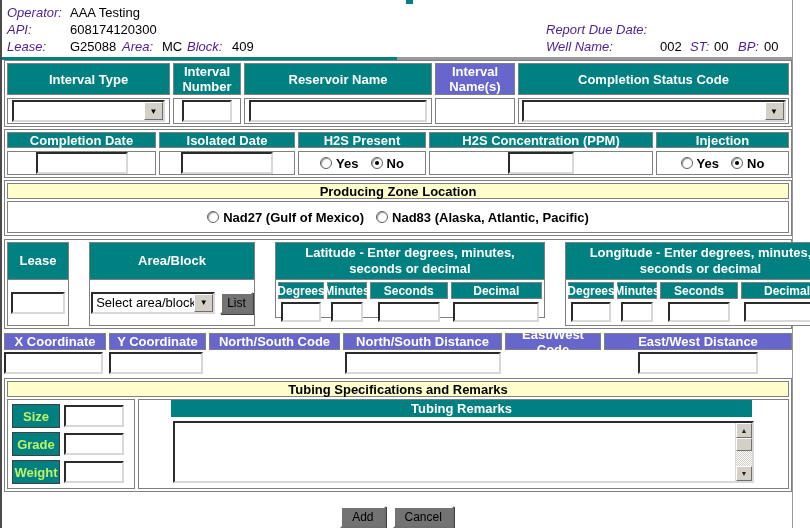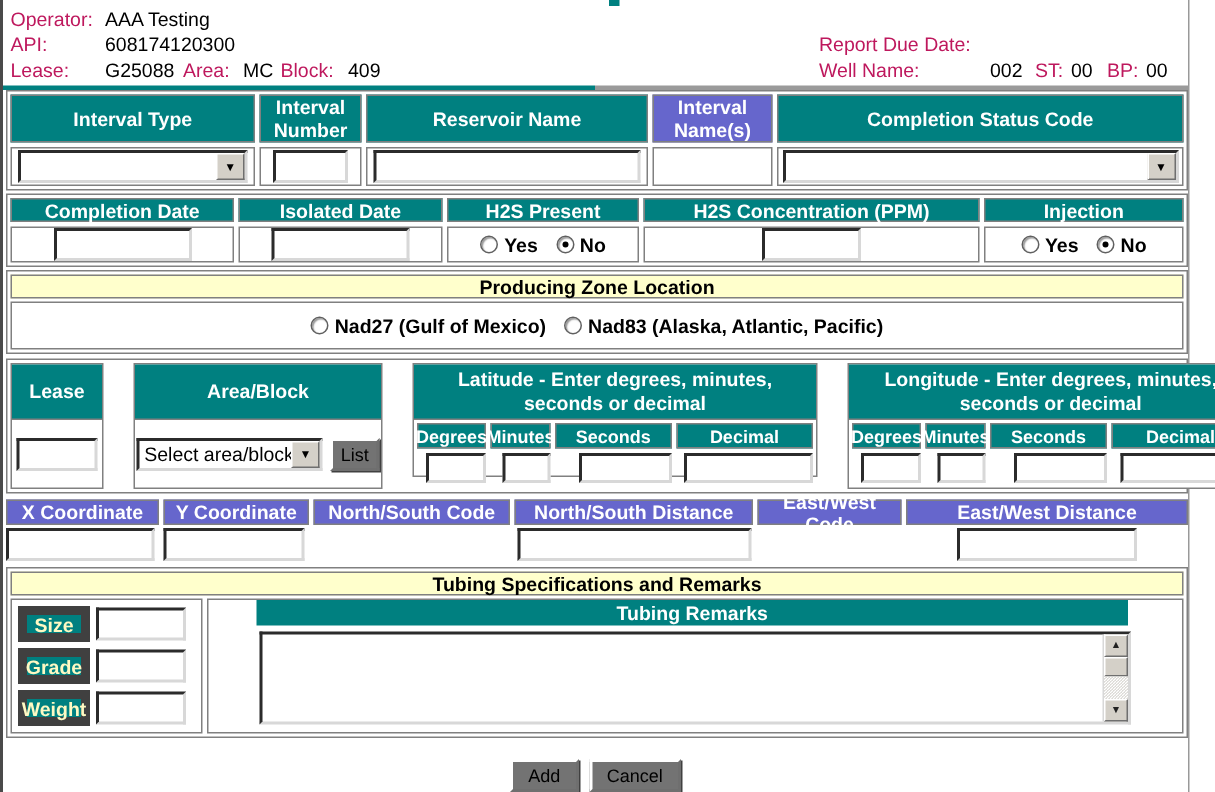--- a/index.html
+++ b/index.html
@@ -2,21 +2,21 @@
 <html><head>
 <meta charset="utf-8">
 <style>
   html,body{margin:0;padding:0;}
   body{width:810px;height:528px;background:#fff;font-family:"Liberation Sans",sans-serif;font-size:13px;color:#000;overflow:hidden;}
   .page{position:relative;width:793px;height:528px;border-left:2px solid #4a4a4a;border-right:1px solid #999;box-sizing:border-box;background:#fff;}
   .title-frag{position:absolute;left:404px;top:0;width:7px;height:4px;background:#008080;}
   
   .info{position:relative;height:57px;}
   .info span{position:absolute;white-space:nowrap;}
-  .lbl{color:#be185d;}
+  .lbl{color:#4c1d95;font-style:italic;}
   .val{color:#000;}
   .divider{height:3px;background:linear-gradient(to right,#008080 0,#008080 50%,#9a9a9a 50%,#9a9a9a 100%);}
   
   .tbl{border:1px solid #808080;background:#fff;width:788px;box-sizing:border-box;margin-left:2px;padding:2px;display:flex;flex-direction:column;gap:3px;}
   .trow{display:flex;gap:3px;}
   .c{border:1px solid #808080;box-sizing:border-box;display:flex;align-items:center;justify-content:center;text-align:center;}
   .th{background:#008080;color:#fff;font-weight:bold;line-height:15px;}
   .ph{background:#6666CC;color:#fff;font-weight:bold;}
   .ybar{background:#FFFFCC;color:#000;font-weight:bold;}
   
@@ -28,30 +28,30 @@
   .radio.on::after{content:"";position:absolute;left:3px;top:3px;width:4px;height:4px;border-radius:50%;background:#000;}
   .rlabel{font-weight:bold;}
   .rgap{display:inline-block;width:12px;}
   .btn{background:#737373;border:2px solid;border-color:#fff #6f6f6f #6f6f6f #fff;box-shadow:1px 1px 0 #404040;padding:2px 10px;font-family:Liberation Sans, sans-serif;font-size:12px;display:inline-flex;align-items:center;justify-content:center;}
   
   .loc{display:flex;gap:20px;}
   .loc-col{border:1px solid #808080;box-sizing:border-box;display:flex;flex-direction:column;background:#fff;}
   .loc-head{background:#008080;color:#fff;font-weight:bold;text-align:center;line-height:16px;border-bottom:1px solid #808080;display:flex;align-items:center;justify-content:center;height:36px;flex:none;}
   .loc-body{flex:1;display:flex;align-items:center;padding:3px;}
   .subgrid{display:flex;gap:3px;padding:2px;}
-  .subcol{display:flex;flex-direction:column;gap:3px;align-items:flex-end;}
+  .subcol{display:flex;flex-direction:column;gap:3px;align-items:center;}
   .sh{background:#008080;color:#fff;font-weight:bold;font-size:12px;border:1px solid #808080;height:17px;display:flex;align-items:center;justify-content:center;box-sizing:border-box;width:100%;}
   
   .coords{margin-left:2px;width:788px;}
   .coords .trow{gap:3px;}
   
   .tub-body{display:flex;gap:3px;}
   .tub-left{border:1px solid #808080;width:128px;box-sizing:border-box;padding:4px;display:flex;flex-direction:column;gap:4px;}
   .tub-row{display:flex;gap:4px;align-items:center;}
-  .tub-lab{background:#008080;color:#fef9c3;font-weight:bold;border:6px solid #404040;width:48px;height:24px;display:flex;align-items:center;justify-content:center;box-sizing:border-box;}
+  .tub-lab{background:#008080;color:#bef264;font-weight:bold;border:1px solid #404040;width:48px;height:24px;display:flex;align-items:center;justify-content:center;box-sizing:border-box;}
   .tub-right{border:1px solid #808080;flex:1;box-sizing:border-box;padding:0 0;}
   .rem-bar{background:#008080;color:#fff;font-weight:bold;text-align:center;height:17px;line-height:17px;margin:0 36px 0 32px;}
   .ta{margin:4px 34px 0 34px;background:#fff;border:2px solid;border-color:#2b2b2b #d8d8d8 #d8d8d8 #2b2b2b;height:62px;display:flex;box-sizing:border-box;}
   .ta .content{flex:1;text-align:left;padding:2px;}
   .sb{width:16px;display:flex;flex-direction:column;border-left:1px solid #d8d8d8;}
   .sb .b{height:15px;background:#d4d0c8;border:1px solid;border-color:#fff #6f6f6f #6f6f6f #fff;display:flex;align-items:center;justify-content:center;font-size:7px;color:#222;box-sizing:border-box;}
   .sb .thumb{height:13px;background:#d4d0c8;border:1px solid;border-color:#fff #6f6f6f #6f6f6f #fff;box-sizing:border-box;}
   .sb .track{flex:1;background-color:#fff;background-image:linear-gradient(45deg,#cfccc6 25%,transparent 25%,transparent 75%,#cfccc6 75%),linear-gradient(45deg,#cfccc6 25%,transparent 25%,transparent 75%,#cfccc6 75%);background-size:2px 2px;background-position:0 0,1px 1px;}
   .actions{display:flex;justify-content:center;gap:7px;margin-top:14px;}
 </style>

